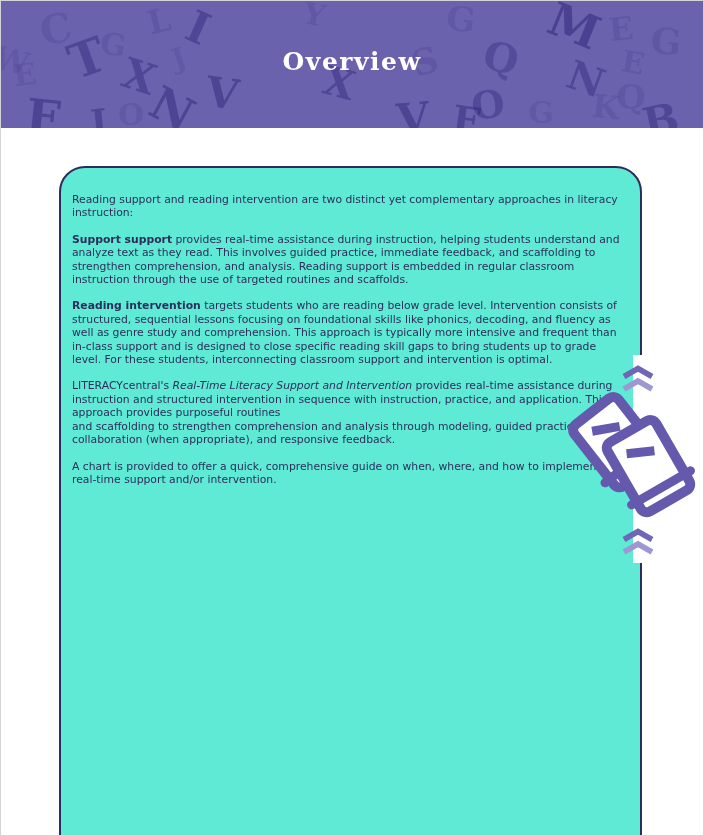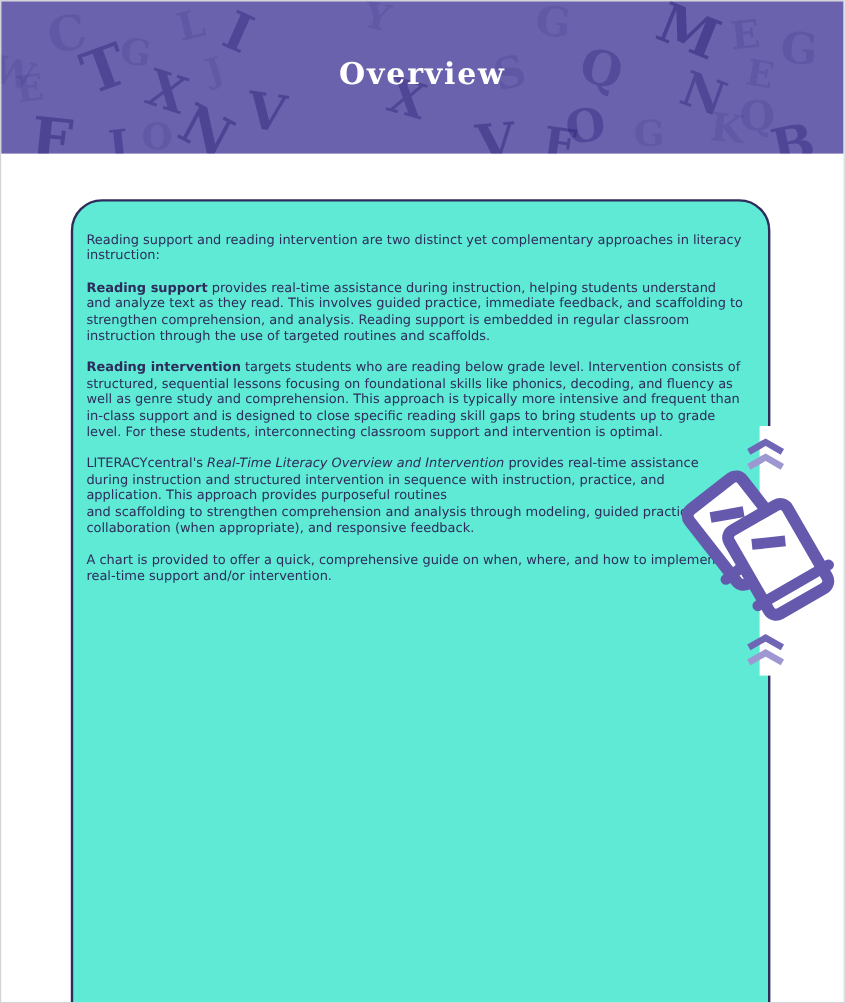--- a/index.html
+++ b/index.html
@@ -85,23 +85,23 @@
         <span class="pattern-letter" style="left: 630px; top: 96px; font-size: 34px; opacity: 0.15; transform: translate(-50%, -50%) rotate(0deg);">Q</span>
         <span class="pattern-letter" style="left: 540px; top: 112px; font-size: 30px; opacity: 0.14; transform: translate(-50%, -50%) rotate(0deg);">G</span>
         <span class="pattern-letter" style="left: 660px; top: 120px; font-size: 42px; opacity: 0.42; transform: translate(-50%, -50%) rotate(-12deg);">B</span>
       </div>
     <h1 class="banner-title">Overview</h1>
   </header>
 
   <section class="card">
     <div class="card-text" id="card-text">
         <p><span>Reading support and reading intervention are two distinct yet complementary approaches in literacy instruction:</span></p>
-        <p><span class="b">Reading support</span><span> provides real-time assistance during instruction, helping students understand and analyze text as they read. This involves guided practice, immediate feedback, and scaffolding to strengthen comprehension, and analysis. Reading support is embedded in regular classroom instruction through the use of targeted routines and scaffolds.</span></p>
+        <p><span class="b">Support support</span><span> provides real-time assistance during instruction, helping students understand and analyze text as they read. This involves guided practice, immediate feedback, and scaffolding to strengthen comprehension, and analysis. Reading support is embedded in regular classroom instruction through the use of targeted routines and scaffolds.</span></p>
         <p><span class="b">Reading intervention</span><span> targets students who are reading below grade level. Intervention consists of structured, sequential lessons focusing on foundational skills like phonics, decoding, and fluency as well as genre study and comprehension. This approach is typically more intensive and frequent than in-class support and is designed to close specific reading skill gaps to bring students up to grade level. For these students, interconnecting classroom support and intervention is optimal.</span></p>
-        <p><span>LITERACYcentral's </span><span class="i">Real-Time Literacy Overview and Intervention</span><span> provides real-time assistance during instruction and structured intervention in sequence with instruction, practice, and application. This approach provides purposeful routines
+        <p><span>LITERACYcentral's </span><span class="i">Real-Time Literacy Support and Intervention</span><span> provides real-time assistance during instruction and structured intervention in sequence with instruction, practice, and application. This approach provides purposeful routines
 and scaffolding to strengthen comprehension and analysis through modeling, guided practice, collaboration (when appropriate), and responsive feedback.</span></p>
         <p><span>A chart is provided to offer a quick, comprehensive guide on when, where, and how to implement real-time support and/or intervention.</span></p>
       </div>
   </section>
 
   <div class="border-gap"></div>
 
   <svg class="chev chev-top" width="34" height="27" viewBox="0 0 34 27">
     <polyline points="3,11.5 17,3.5 31,11.5" fill="none" stroke="#6f66b5" stroke-width="5.5"></polyline>
     <polyline points="3,24 17,16 31,24" fill="none" stroke="#9d97d2" stroke-width="5.5"></polyline>

